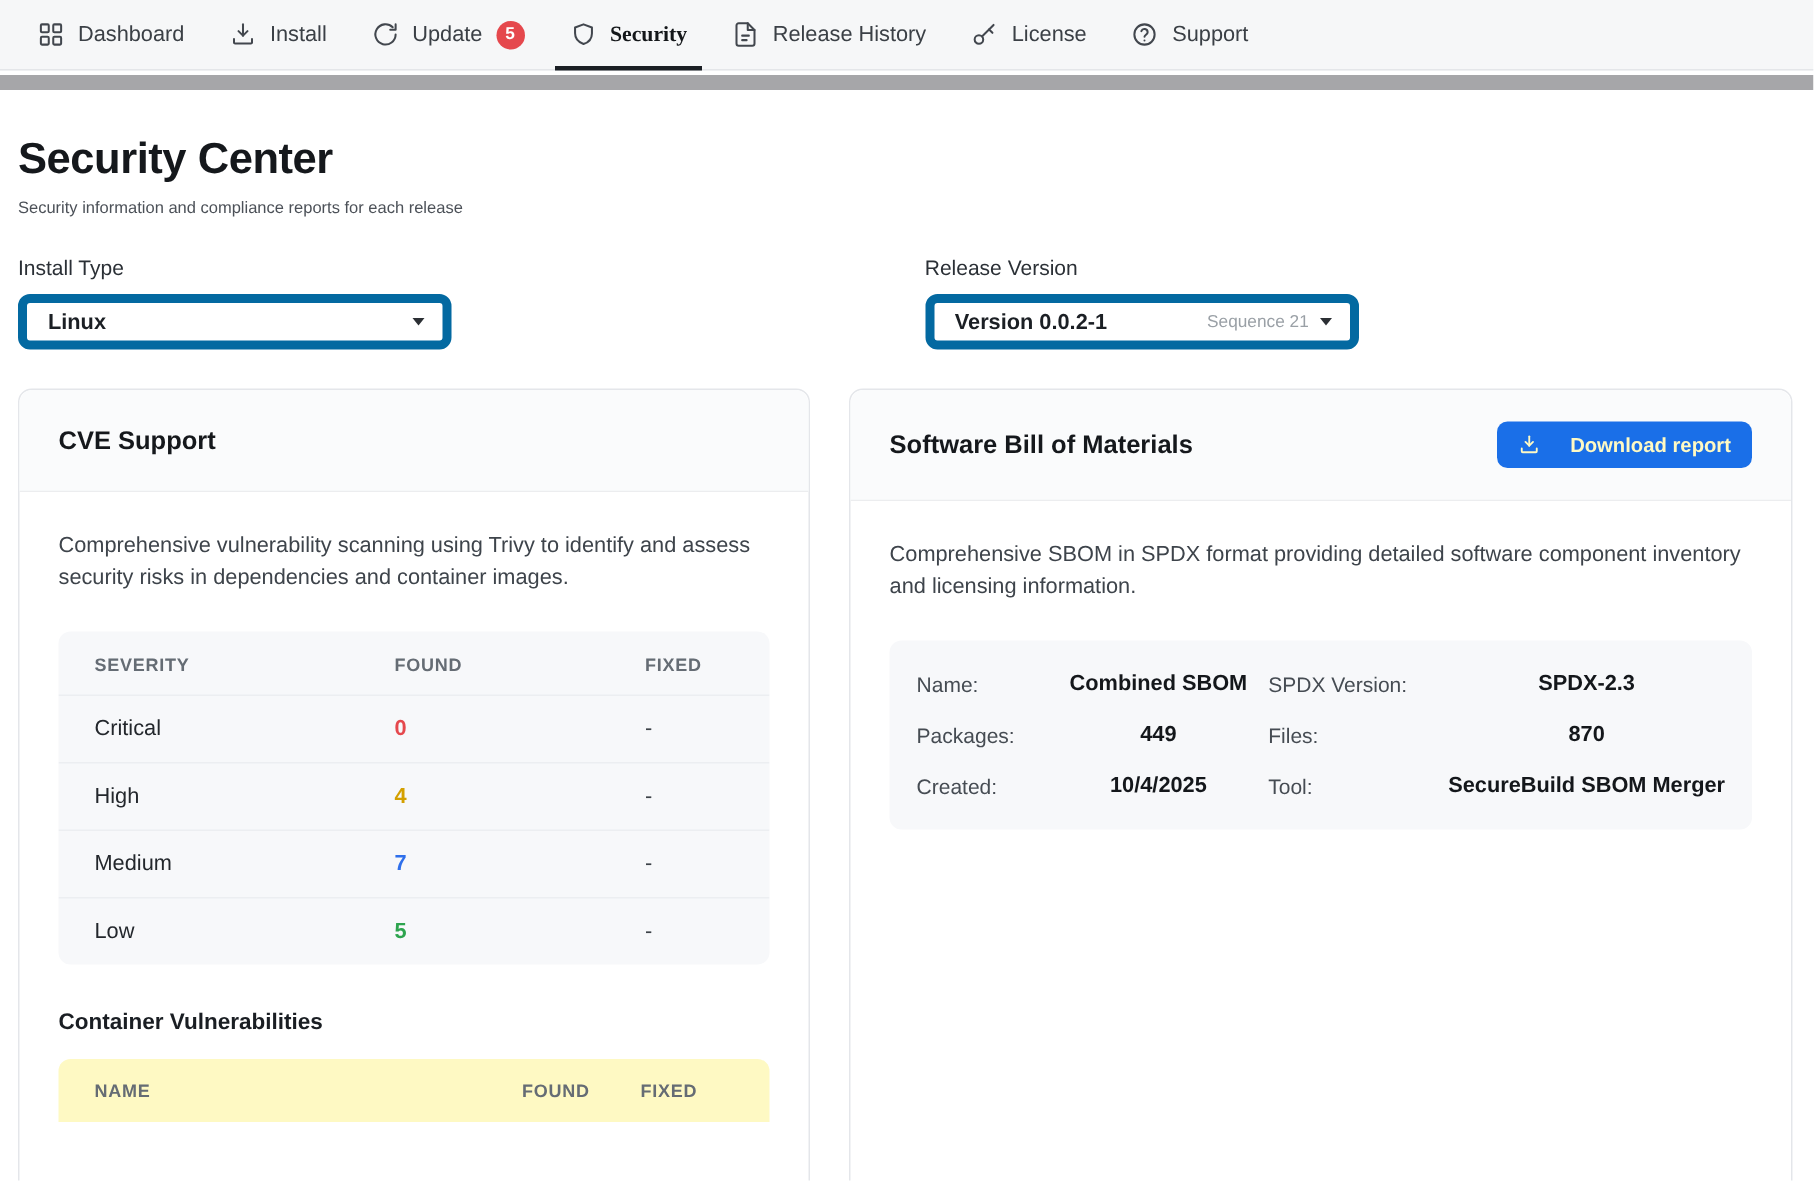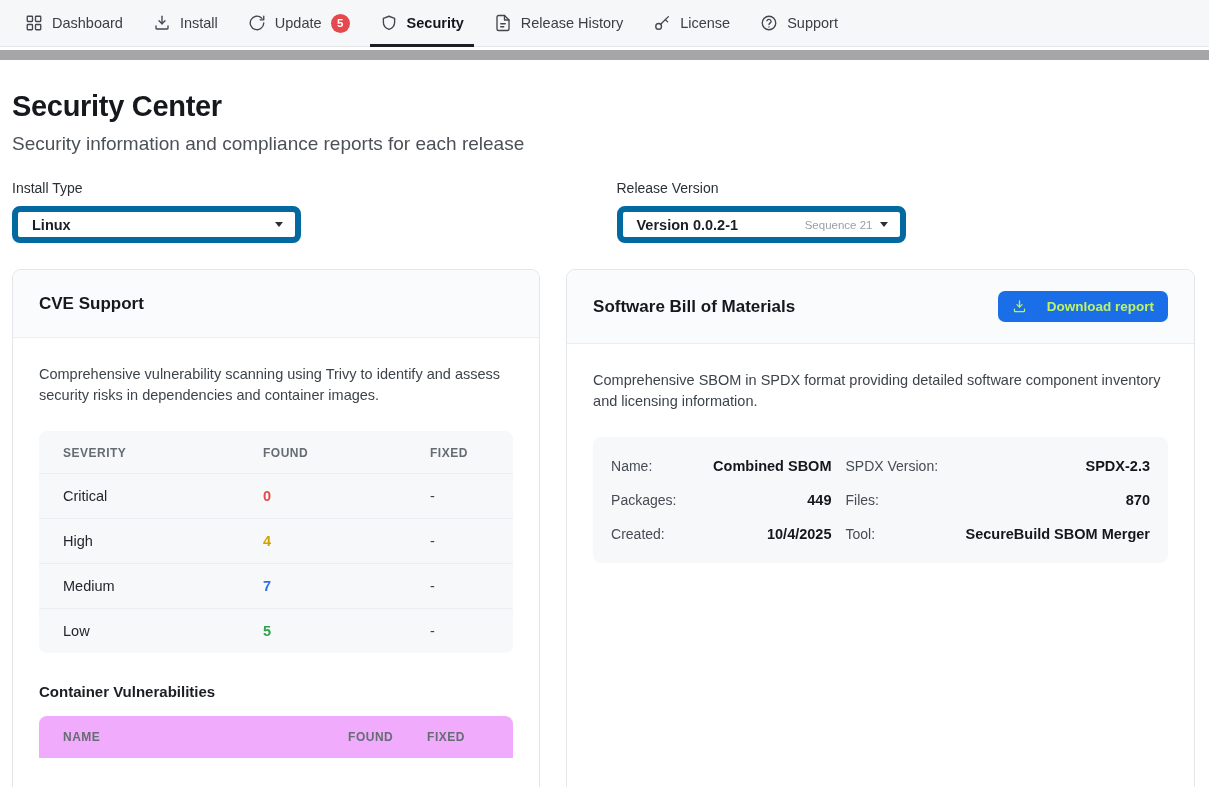--- a/index.html
+++ b/index.html
@@ -17,37 +17,37 @@
     height:47px; background:#f6f7f8;
     border-bottom:1px solid #e4e6e9;
     padding:0 10px;
   }
   .nav-item {
     display:flex; align-items:center; gap:9px;
     padding:0 15px; font-size:14.5px; color:#3b4046;
     cursor:pointer; position:relative; white-space:nowrap;
   }
   .nav-icon { display:flex; color:#42474e; }
-  .nav-item.active { color:#14171a; font-weight:600; }
+  .nav-item.active { color:#14171a; font-weight:600;font-family:Liberation Serif, serif; }
   .nav-item.active::after {
     content:""; position:absolute; left:5px; right:5px; bottom:-1px;
     height:3px; background:#1b1f24;
   }
   .nav-badge {
     background:#e5484d; color:#fff; font-size:11.5px; font-weight:700;
     min-width:19px; height:19px; border-radius:10px;
     display:inline-flex; align-items:center; justify-content:center;
     padding:0 5px;
   }
   .scroll-strip { height:10px; background:#a6a6a9; margin-top:3px; }
 
   
   .main { padding:30px 14px 0 12px; }
   .page-title { font-size:29px; font-weight:700; letter-spacing:-0.3px; color:#15181c; }
-  .page-subtitle { margin-top:10px; font-size:19px; color:#4c5158; }
+  .page-subtitle { margin-top:10px; font-size:11px; color:#4c5158; }
 
   .filters { display:grid; grid-template-columns:1fr 1fr; column-gap:26px; margin-top:25px; }
   .filter-label { font-size:14px; color:#2b3036; margin-bottom:10px; }
   .select {
     width:289px; height:37px; border:6px solid #0369a1; border-radius:8px;
     background:#fff; display:flex; align-items:center;
     padding:0 12px 0 14px; font-size:14.5px; font-weight:700; color:#1b1f24;
     cursor:pointer;
   }
   .select .grow { flex:1; }
@@ -80,40 +80,40 @@
     font-size:12px; font-weight:700; color:#656c74; letter-spacing:0.5px;
     padding:15px 24px 13px;
   }
   .sev-row.data { border-top:1px solid #eceef1; }
   .sev-found { font-weight:600; }
   .sev-fixed { color:#3c4147; }
 
   
   .cv-title { margin-top:30px; font-size:15px; font-weight:700; color:#1a1e23; }
   .cv-head {
-    margin-top:16px; background:#f0abfc; border-radius:8px 8px 0 0;
+    margin-top:16px; background:#fef9c3; border-radius:8px 8px 0 0;
     display:grid; grid-template-columns:1fr 79px 62px;
     padding:14px 24px; font-size:12px; font-weight:700; color:#656c74; letter-spacing:0.5px;
   }
 
   
   .download-btn {
     display:flex; align-items:flex-start; gap:20px;
-    background:#1a6fe8; color:#bef264; border:none; border-radius:7px;
+    background:#1a6fe8; color:#fef9c3; border:none; border-radius:7px;
     padding:8px 14px; font-size:13.5px; font-weight:600;
     cursor:pointer; font-family:inherit;
   }
   .sbom-info {
     margin-top:24px; background:#f7f8fa; border-radius:8px;
     padding:12px 18px;
     display:grid; grid-template-columns:88px 1fr 106px 1fr; column-gap:14px;
     align-items:center;
   }
   .sbom-info .lbl { font-size:14px; color:#464c53; padding:9px 0; white-space:nowrap; }
-  .sbom-info .val { font-size:14.5px; font-weight:700; color:#14171b; text-align:right; padding:9px 0; white-space:nowrap; }
+  .sbom-info .val { font-size:14.5px; font-weight:700; color:#14171b; text-align:center; padding:9px 0; white-space:nowrap; }
 </style>
 </head>
 <body>
 
 <div class="topnav">
 
   <div class="nav-item">
     <span class="nav-icon">
       <svg width="18" height="18" viewBox="0 0 24 24" fill="none" stroke="currentColor" stroke-width="1.8" stroke-linecap="round" stroke-linejoin="round">
         <rect x="3" y="3" width="7" height="7" rx="1"></rect>

